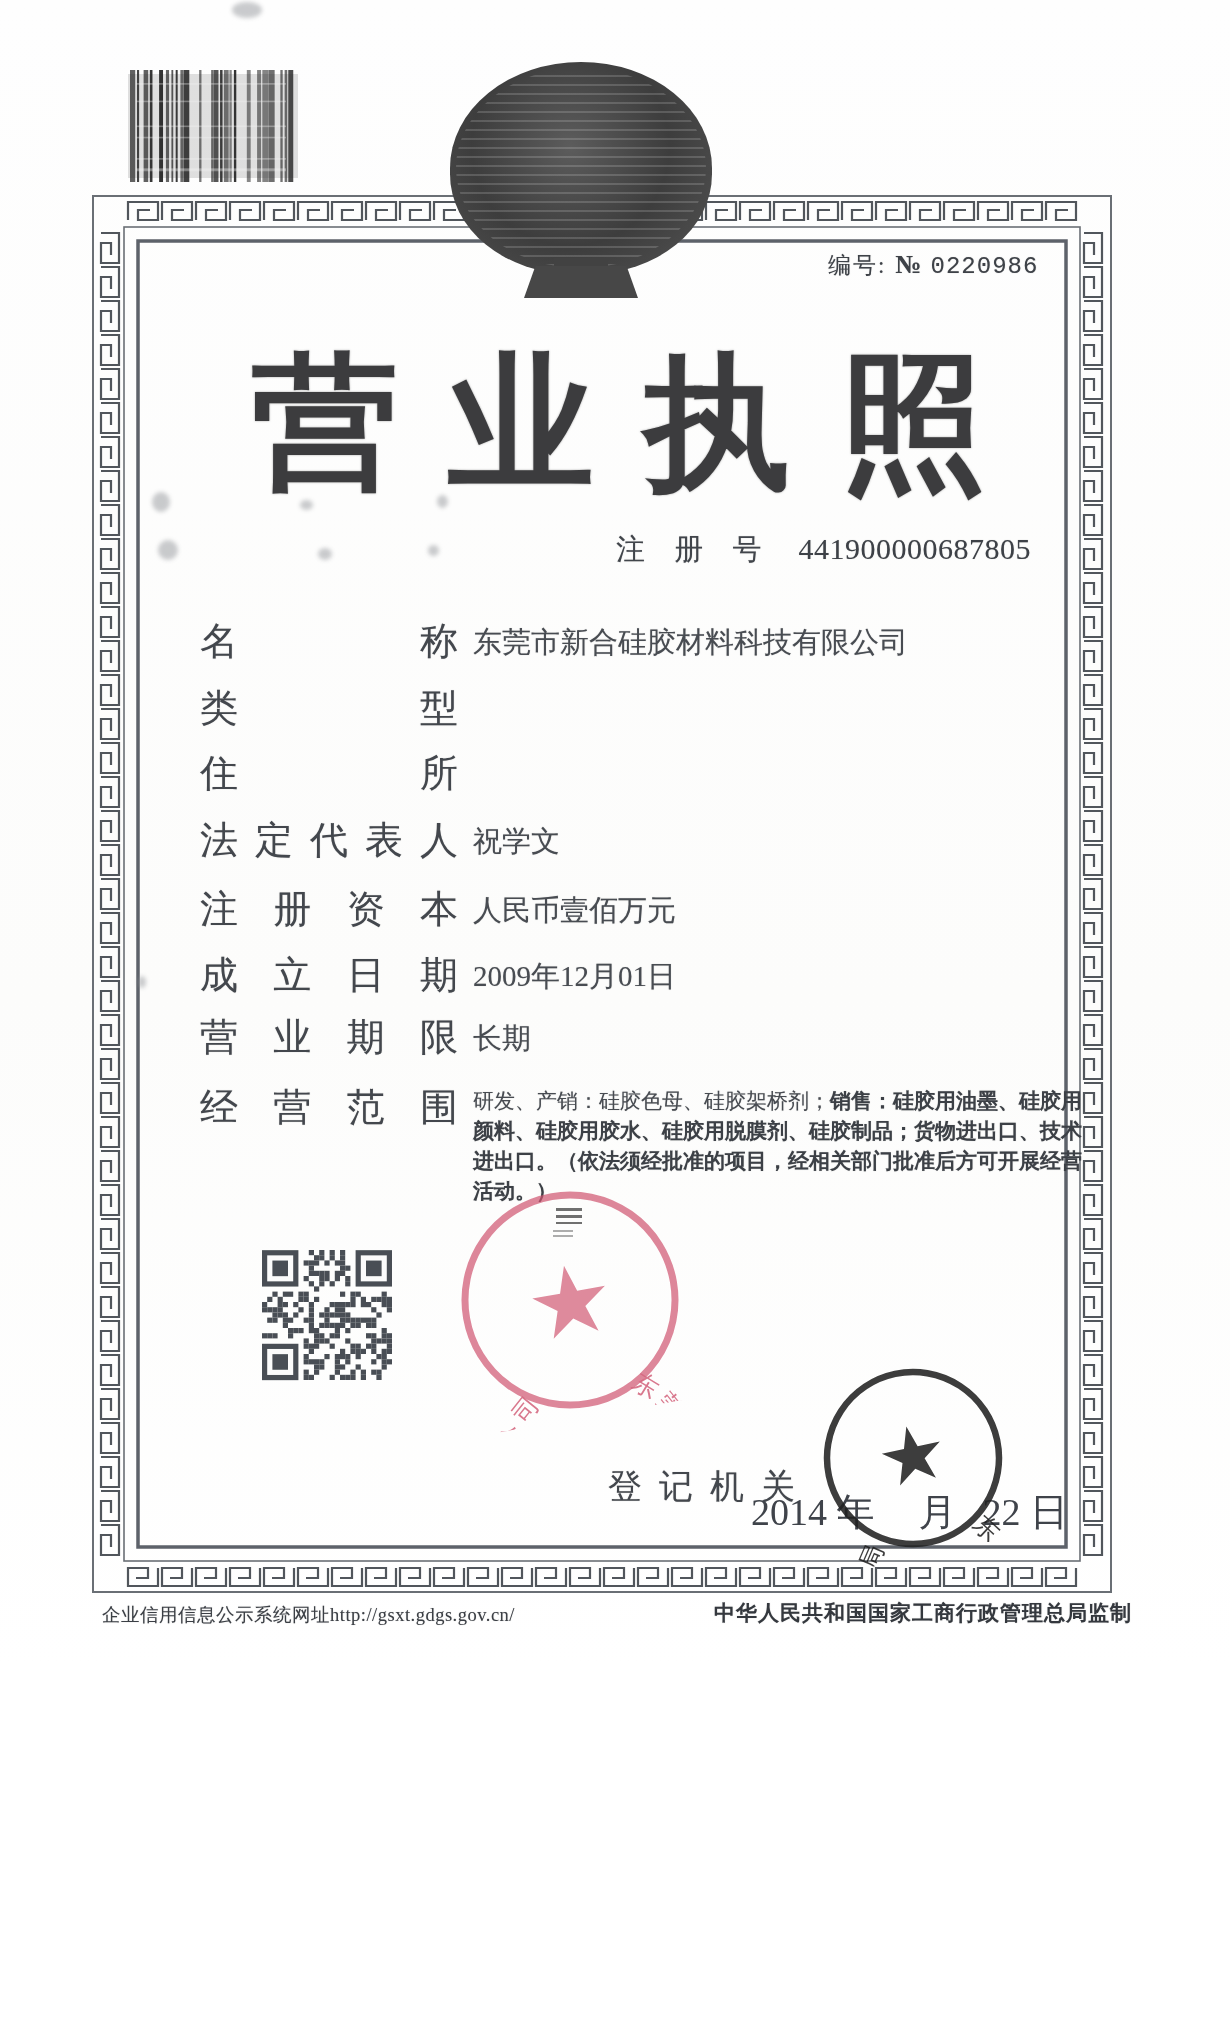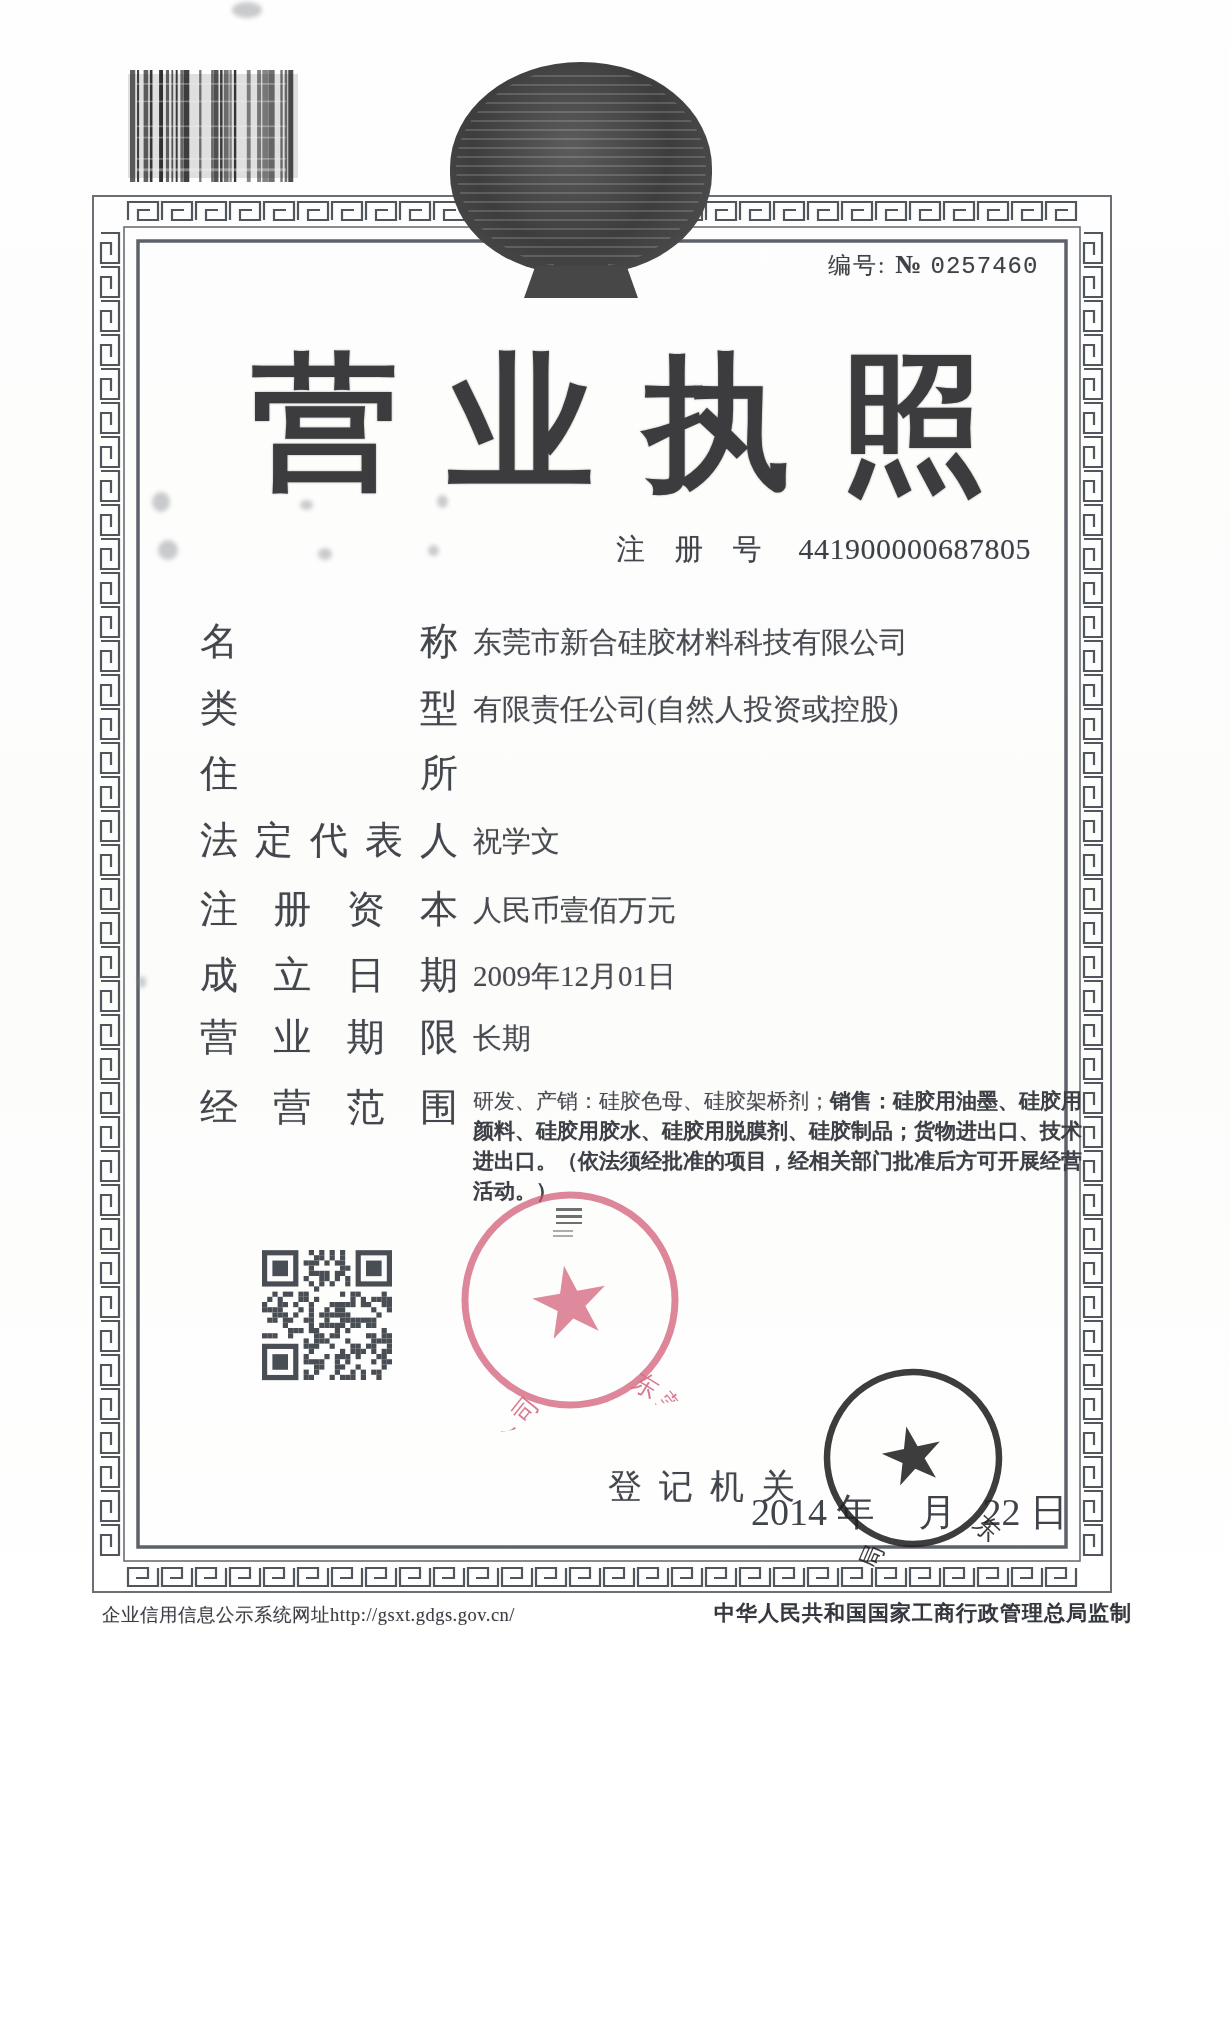--- a/index.html
+++ b/index.html
@@ -250,21 +250,21 @@
   <div class="abs emblem">
     <div class="emblem-circle"></div>
     <div class="emblem-streaks"></div>
     <div class="emblem-base2"></div>
     <div class="emblem-base"></div>
   </div>
 
   <div class="abs serial-line">
     <span class="serial-label ink">编号:</span>
     <span class="numero ink">№</span>
-    <span class="serial-number ink">0257460</span>
+    <span class="serial-number ink">0220986</span>
   </div>
 
   <div class="abs license-title">营业执照</div>
 
   <div class="abs regno-line">
     <span class="regno-label ink">注 册 号</span>
     <span class="regno-number ink">441900000687805</span>
   </div>
 
   <div class="abs field-row" style="top:616px">
@@ -272,21 +272,20 @@
         <span>名</span>
         <span>称</span>
       </div>
     <div class="fvalue ink">东莞市新合硅胶材料科技有限公司</div>
   </div>
   <div class="abs field-row" style="top:683px">
     <div class="flabel char-justify ink">
         <span>类</span>
         <span>型</span>
       </div>
-    <div class="fvalue ink">有限责任公司(自然人投资或控股)</div>
   </div>
   <div class="abs field-row" style="top:748px">
     <div class="flabel char-justify ink">
         <span>住</span>
         <span>所</span>
       </div>
   </div>
   <div class="abs field-row" style="top:815px">
     <div class="flabel char-justify ink">
         <span>法</span>

